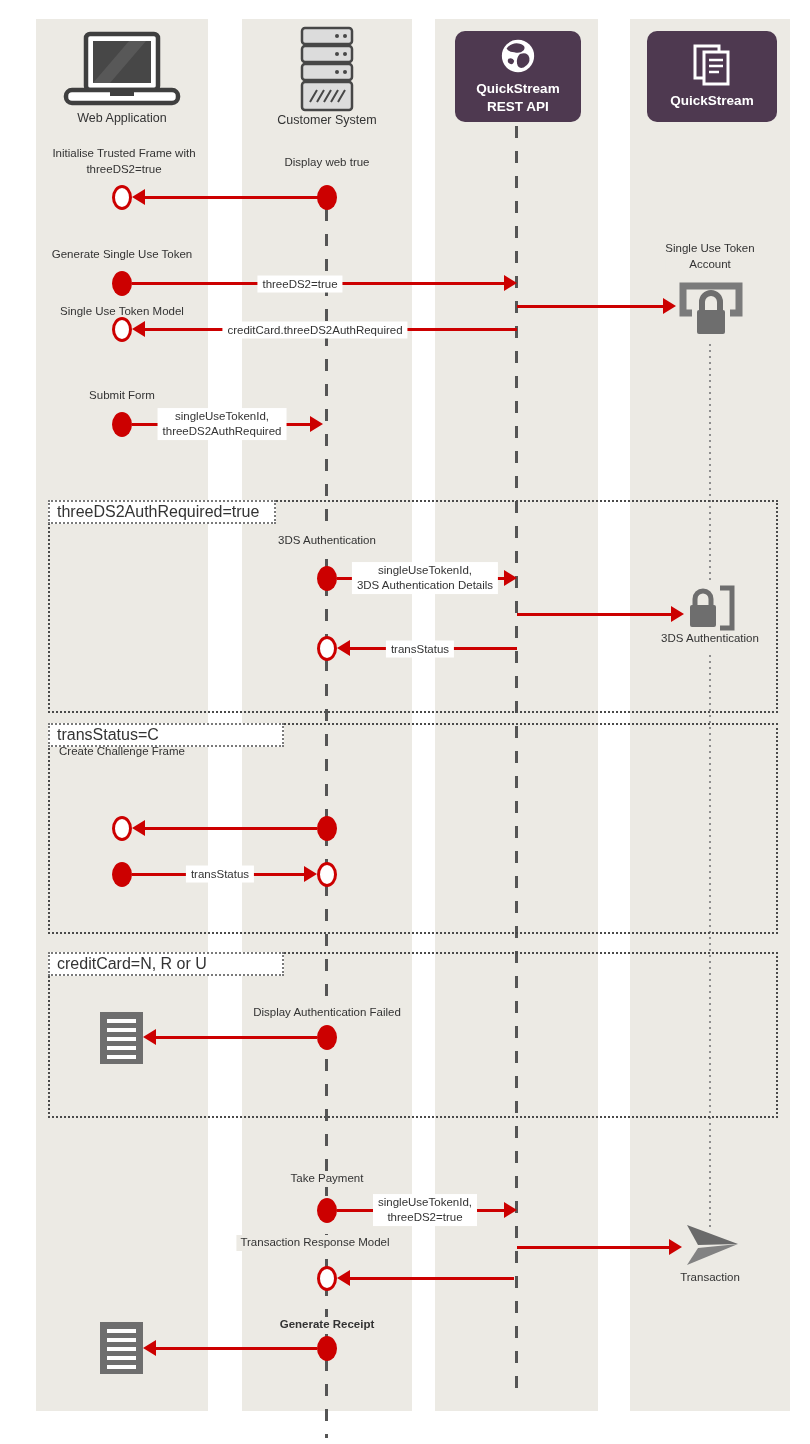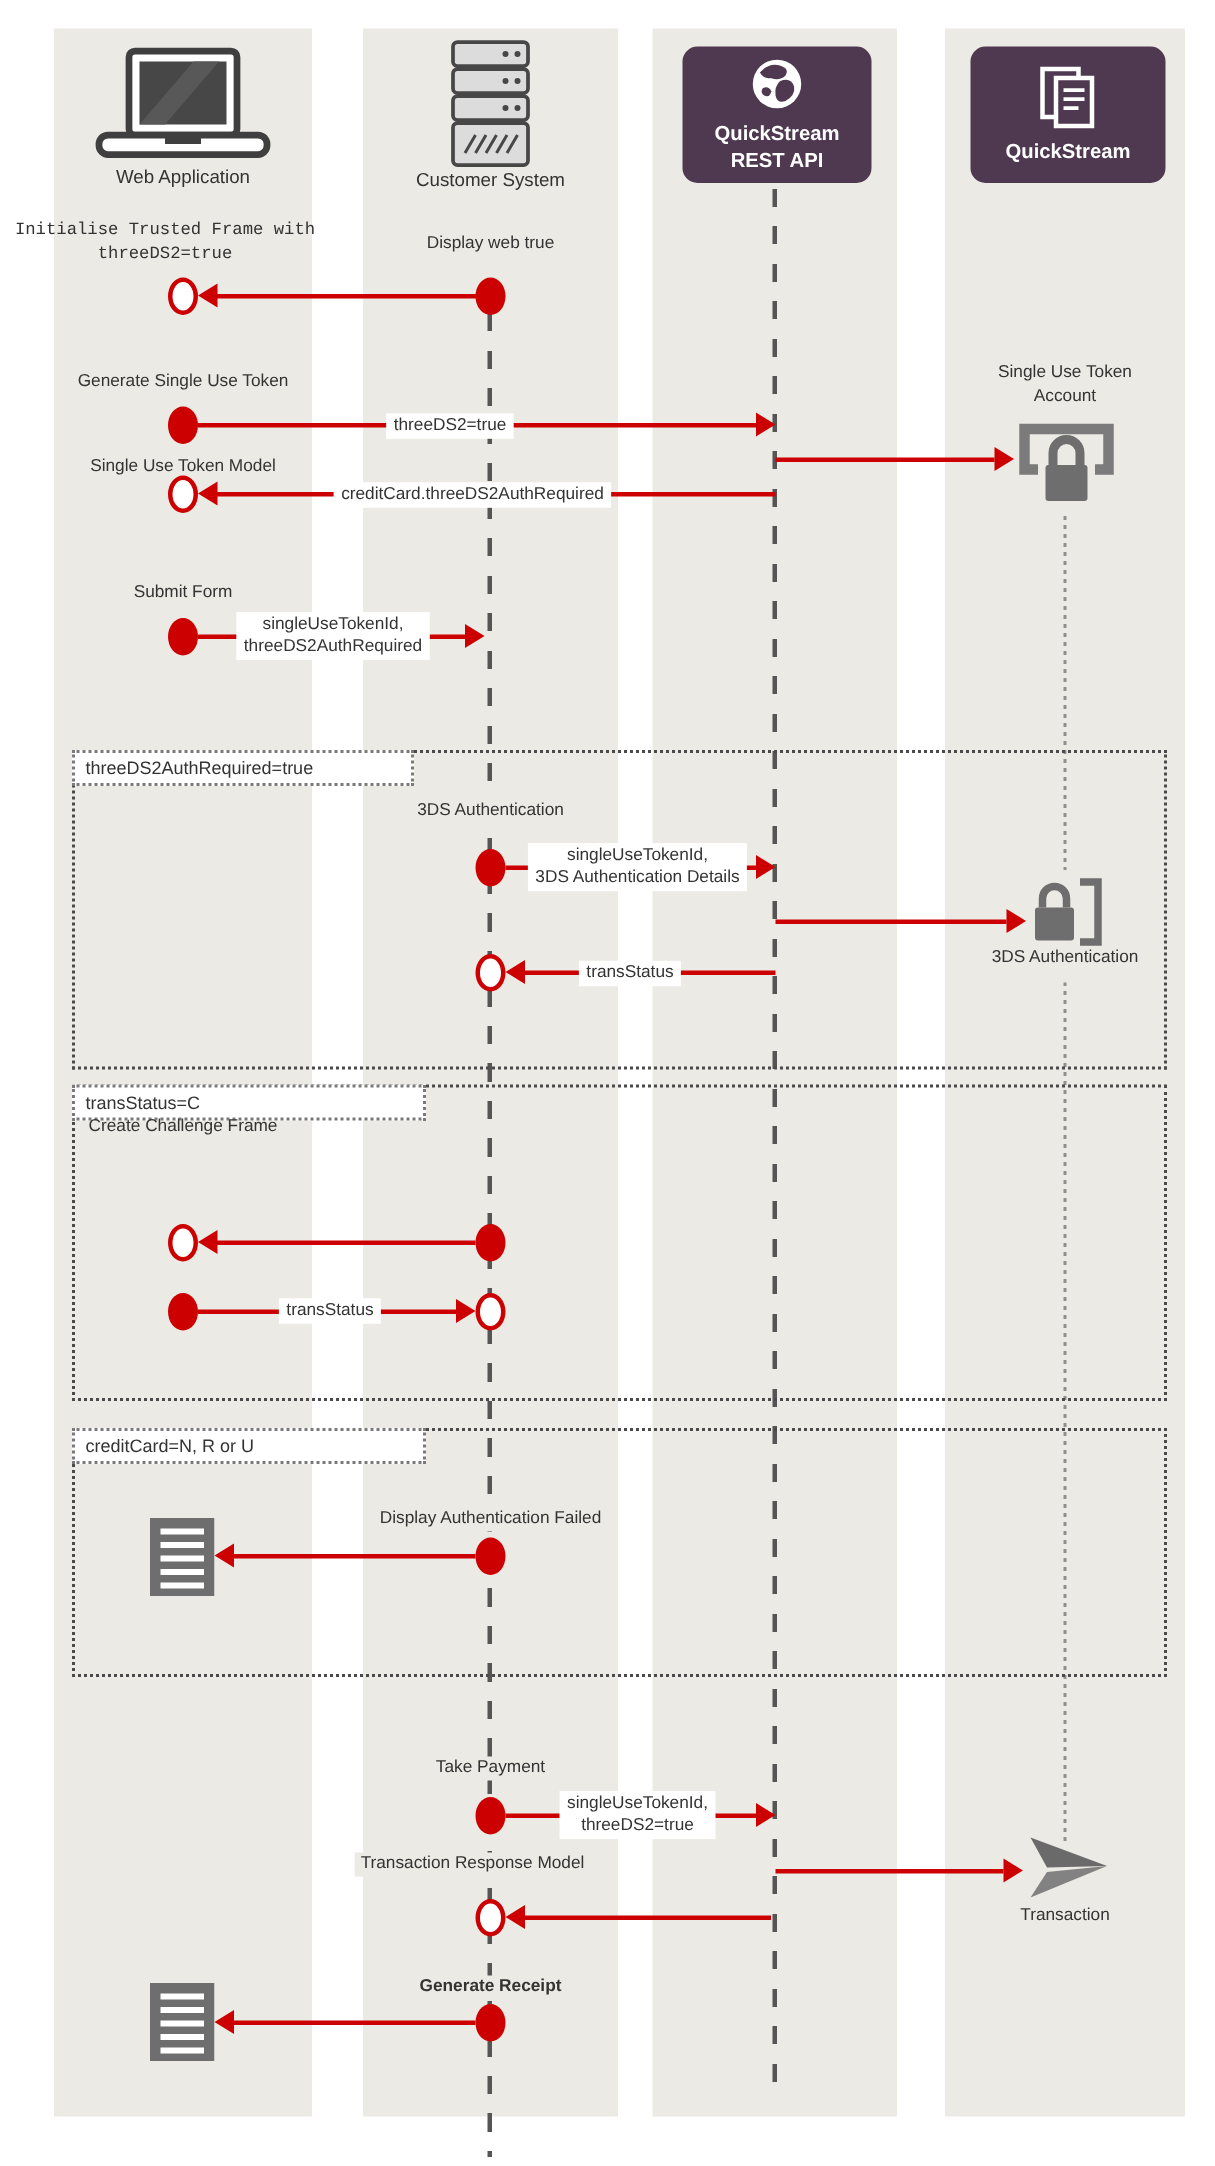--- a/index.html
+++ b/index.html
@@ -7,21 +7,21 @@
     position:relative;width:810px;height:1444px;background:#fff;overflow:hidden;
     font-family:"Liberation Sans", sans-serif;color:var(--text,#333);
   }
   .col{position:absolute;top:19px;height:1392px;background:var(--column_bg,#ECEAE4);}
   .lifeline{position:absolute;width:3px;
     background:repeating-linear-gradient(to bottom,var(--lifeline,#555) 0 12px,transparent 12px 25px);}
   .lifeline.dotted{width:2px;
     background:repeating-linear-gradient(to bottom,#8f8f8f 0 2.5px,transparent 2.5px 6px);}
   .frame{position:absolute;border:2px dotted #4a4a4a;}
   .frame-label{position:absolute;top:-2px;left:-2px;height:24px;background:#fff;
-    border:2px dotted #7a7a7a;box-sizing:border-box;font-size:12px;
+    border:2px dotted #7a7a7a;box-sizing:border-box;font-size:16px;
     line-height:20px;padding:0 7px;white-space:nowrap;overflow:hidden;}
   .line{position:absolute;height:3px;background:var(--red,#CC0000);}
   .dot-f{position:absolute;width:20px;height:25px;border-radius:50%;background:var(--red,#CC0000);}
   .dot-o{position:absolute;width:20px;height:25px;border-radius:50%;background:#fff;
     border:3.5px solid var(--red,#CC0000);box-sizing:border-box;}
   .ah-r{position:absolute;width:0;height:0;border-top:8px solid transparent;
     border-bottom:8px solid transparent;border-left:13px solid var(--red,#CC0000);}
   .ah-l{position:absolute;width:0;height:0;border-top:8px solid transparent;
     border-bottom:8px solid transparent;border-right:13px solid var(--red,#CC0000);}
   .mlabel{position:absolute;transform:translate(-50%,-50%);background:#fff;
@@ -101,21 +101,21 @@
   <div class="frame" style="left:48px;top:500px;width:726px;height:209px;">
     <div class="frame-label" style="width:228px;">threeDS2AuthRequired=true</div>
   </div>
   <div class="frame" style="left:48px;top:723px;width:726px;height:207px;">
     <div class="frame-label" style="width:236px;">transStatus=C</div>
   </div>
   <div class="frame" style="left:48px;top:952px;width:726px;height:162px;">
     <div class="frame-label" style="width:236px;">creditCard=N, R or U</div>
   </div>
 
-  <div class="step" style="left:110px;top:146px;font-family:Liberation Mono, monospace;">Initialise Trusted Frame with
+  <div class="step" style="left:124px;top:146px;">Initialise Trusted Frame with
 threeDS2=true</div>
   <div class="step" style="left:327px;top:155px;">Display web true</div>
   <span class="ah-l" style="left:132px;top:189px;"></span>
   <span class="line" style="left:143px;top:196px;width:184px;"></span>
   <span class="dot-o" style="left:112px;top:185px;"></span>
   <span class="dot-f" style="left:317px;top:185px;"></span>
 
   <div class="step" style="left:122px;top:247px;">Generate Single Use Token</div>
   <span class="dot-f" style="left:112px;top:271px;"></span>
   <span class="line" style="left:132px;top:282px;width:372px;"></span>

